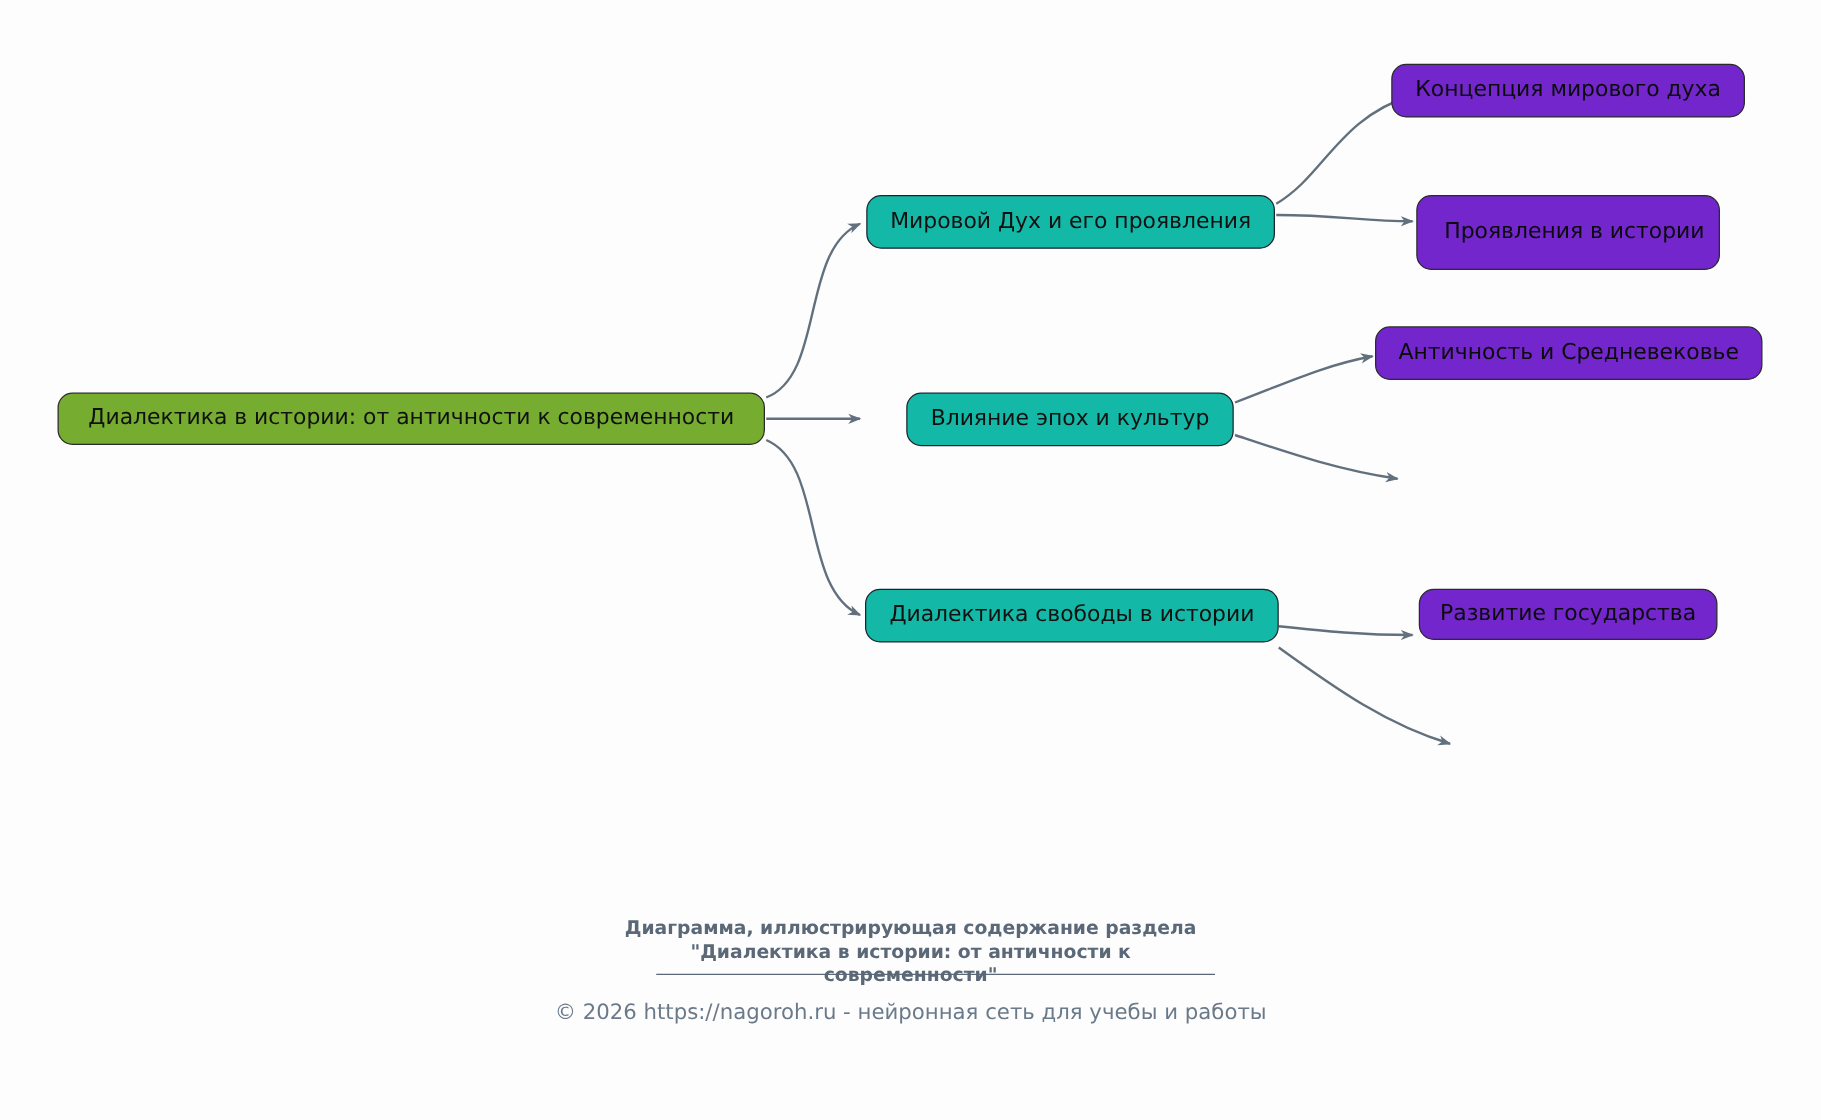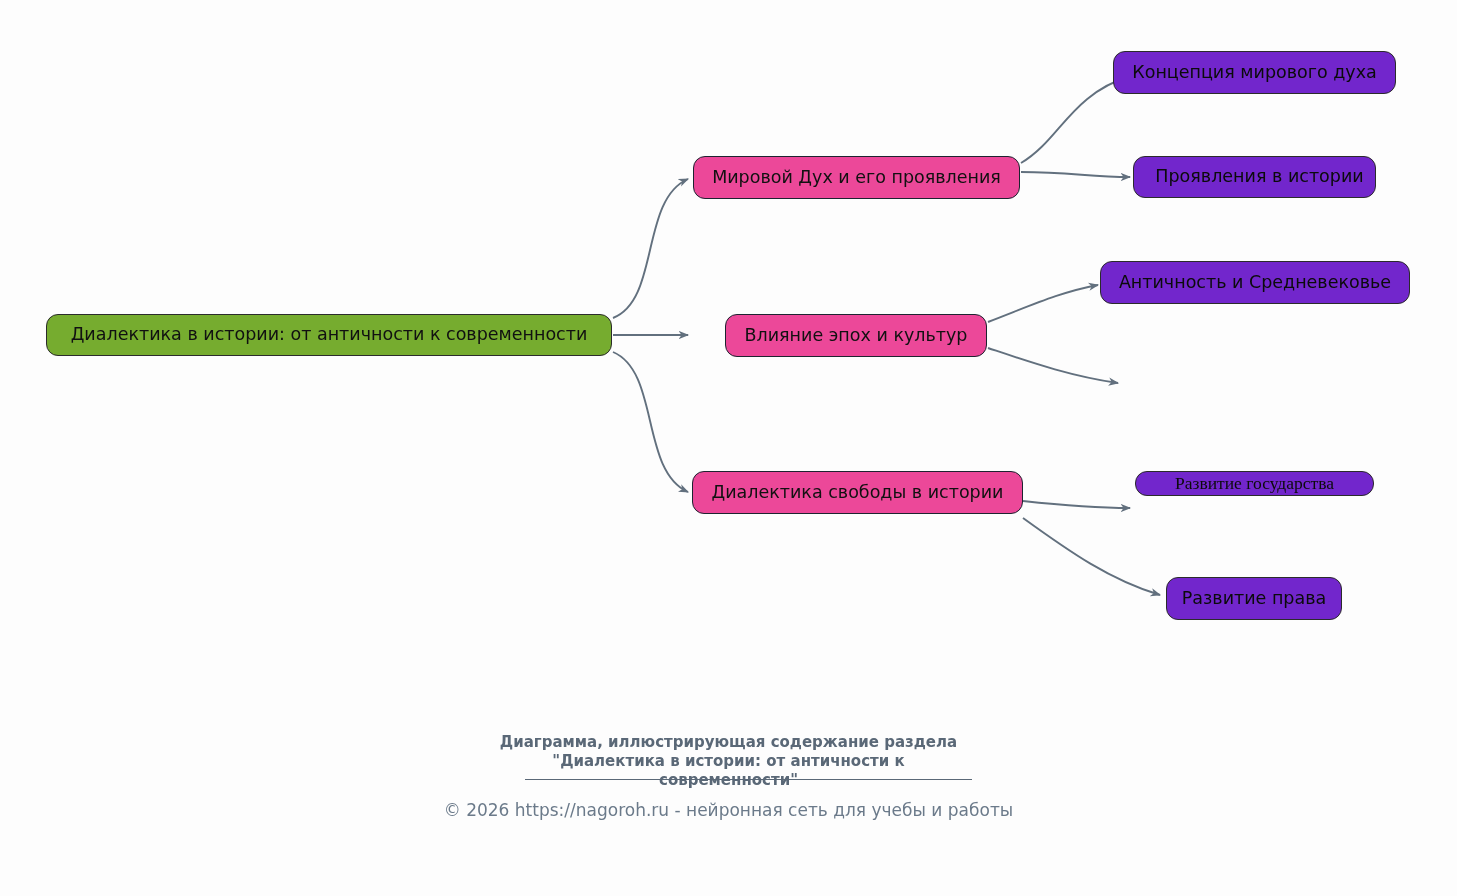--- a/index.html
+++ b/index.html
@@ -35,21 +35,21 @@
     line-height: 1;
   }
   .node-root {
     background: #76ac2f;
     border: 1.6px solid #2b2b2b;
     color: #111111;
     font-size: 17.5px;
     padding: 0 14px;
   }
   .node-branch {
-    background: #ec4899;
+    background: #14b8a6;
     border: 1.6px solid #1d2430;
     color: #111111;
     font-size: 17.5px;
     padding: 0 14px;
   }
   .node-leaf {
     background: #7226cc;
     border: 1.6px solid #2b2b2b;
     color: #0b0b0b;
     font-size: 17.5px;
@@ -126,36 +126,33 @@
   </div>
 
   <div class="node node-branch" style="left:692px; top:471px; width:331px; height:43px;">
     <span>Диалектика свободы в истории</span>
   </div>
 
   <div class="node node-leaf" style="left:1113px; top:51px; width:283px; height:43px;">
     <span>Концепция мирового духа</span>
   </div>
 
-  <div class="node node-leaf" style="left:1133px; top:156px; width:243px; height:42px;padding-left:24px;">
+  <div class="node node-leaf" style="left:1133px; top:156px; width:243px; height:60px;padding-left:24px;">
     <span>Проявления в истории</span>
   </div>
 
   <div class="node node-leaf" style="left:1100px; top:261px; width:310px; height:43px;">
     <span>Античность и Средневековье</span>
   </div>
 
 
-  <div class="node node-leaf" style="left:1135px; top:471px; width:239px; height:25px;font-family:Liberation Serif, serif;">
+  <div class="node node-leaf" style="left:1135px; top:471px; width:239px; height:41px;">
     <span>Развитие государства</span>
   </div>
 
-  <div class="node node-leaf" style="left:1166px; top:577px; width:176px; height:43px;">
-    <span>Развитие права</span>
-  </div>
 
   <div id="caption-block" class="caption">
     <span class="caption-line">Диаграмма, иллюстрирующая содержание раздела</span>
     <span class="caption-line">"Диалектика в истории: от античности к</span>
     <span class="caption-line">современности"</span>
   </div>
 
   <div id="caption-rule"></div>
 
   <div id="footer">

